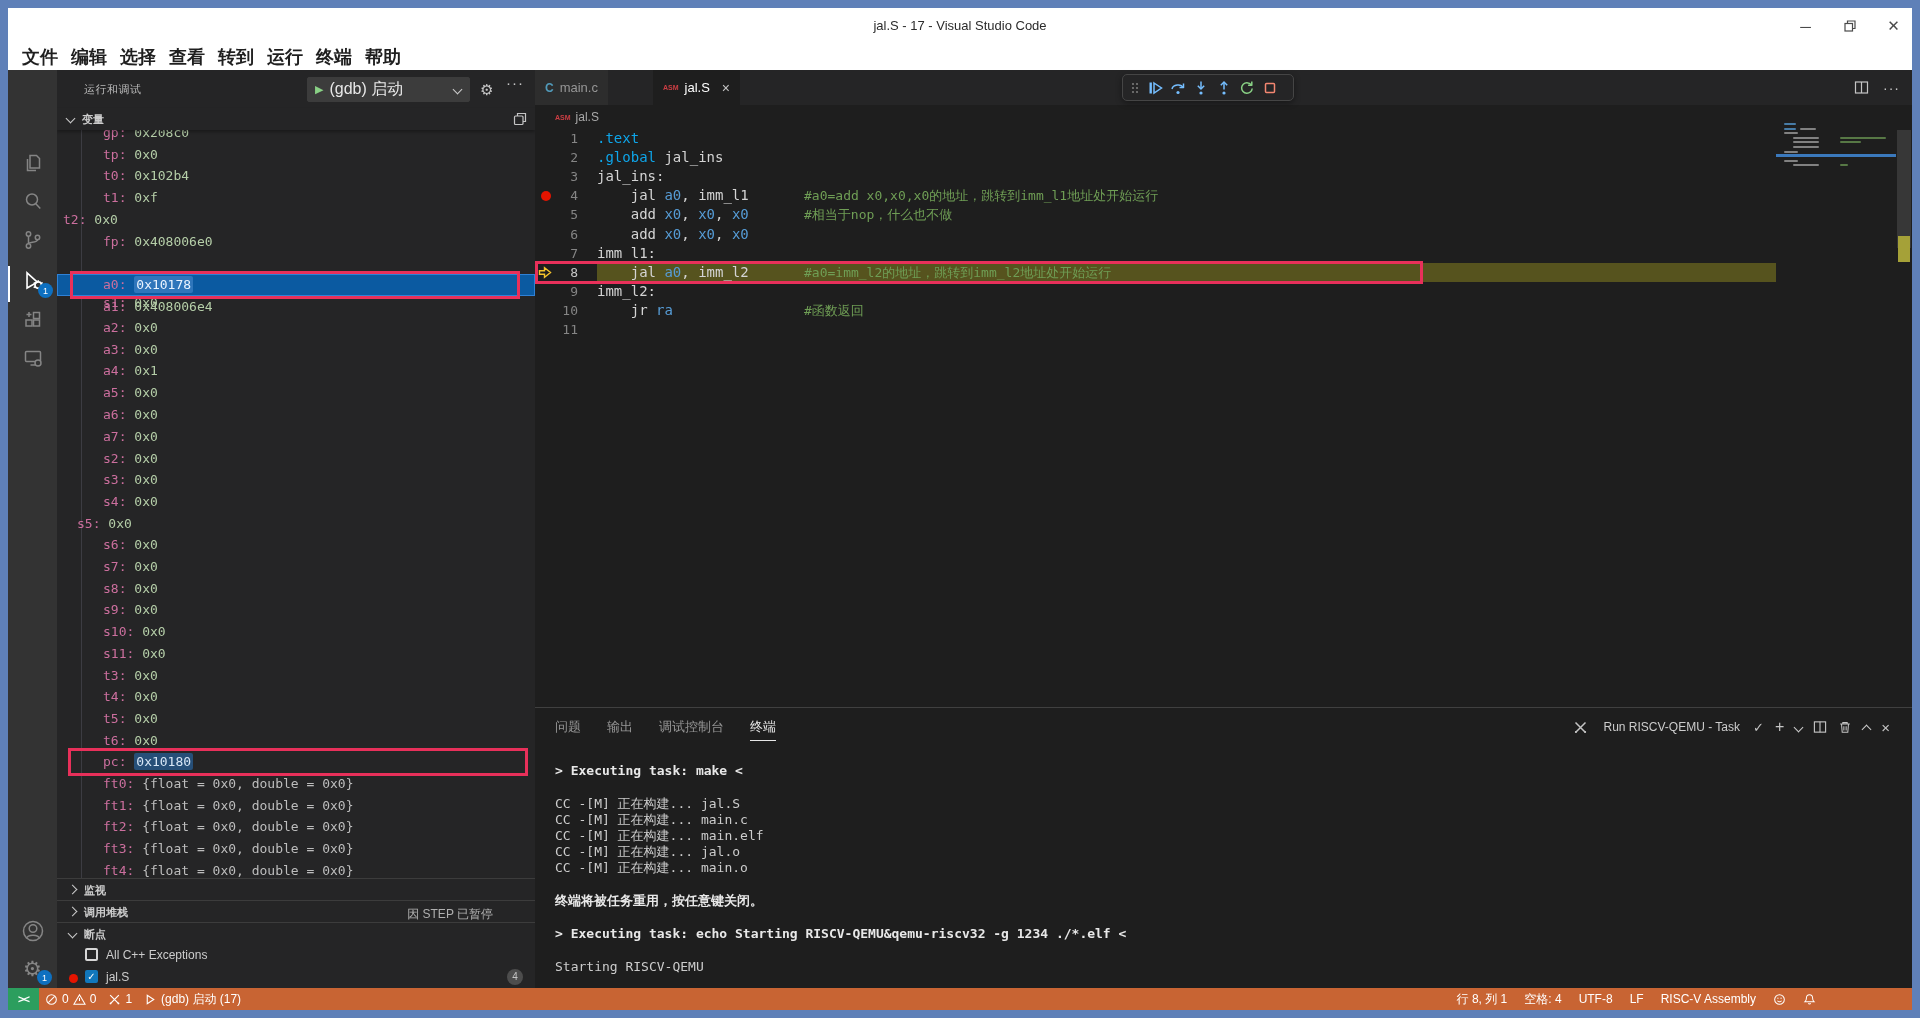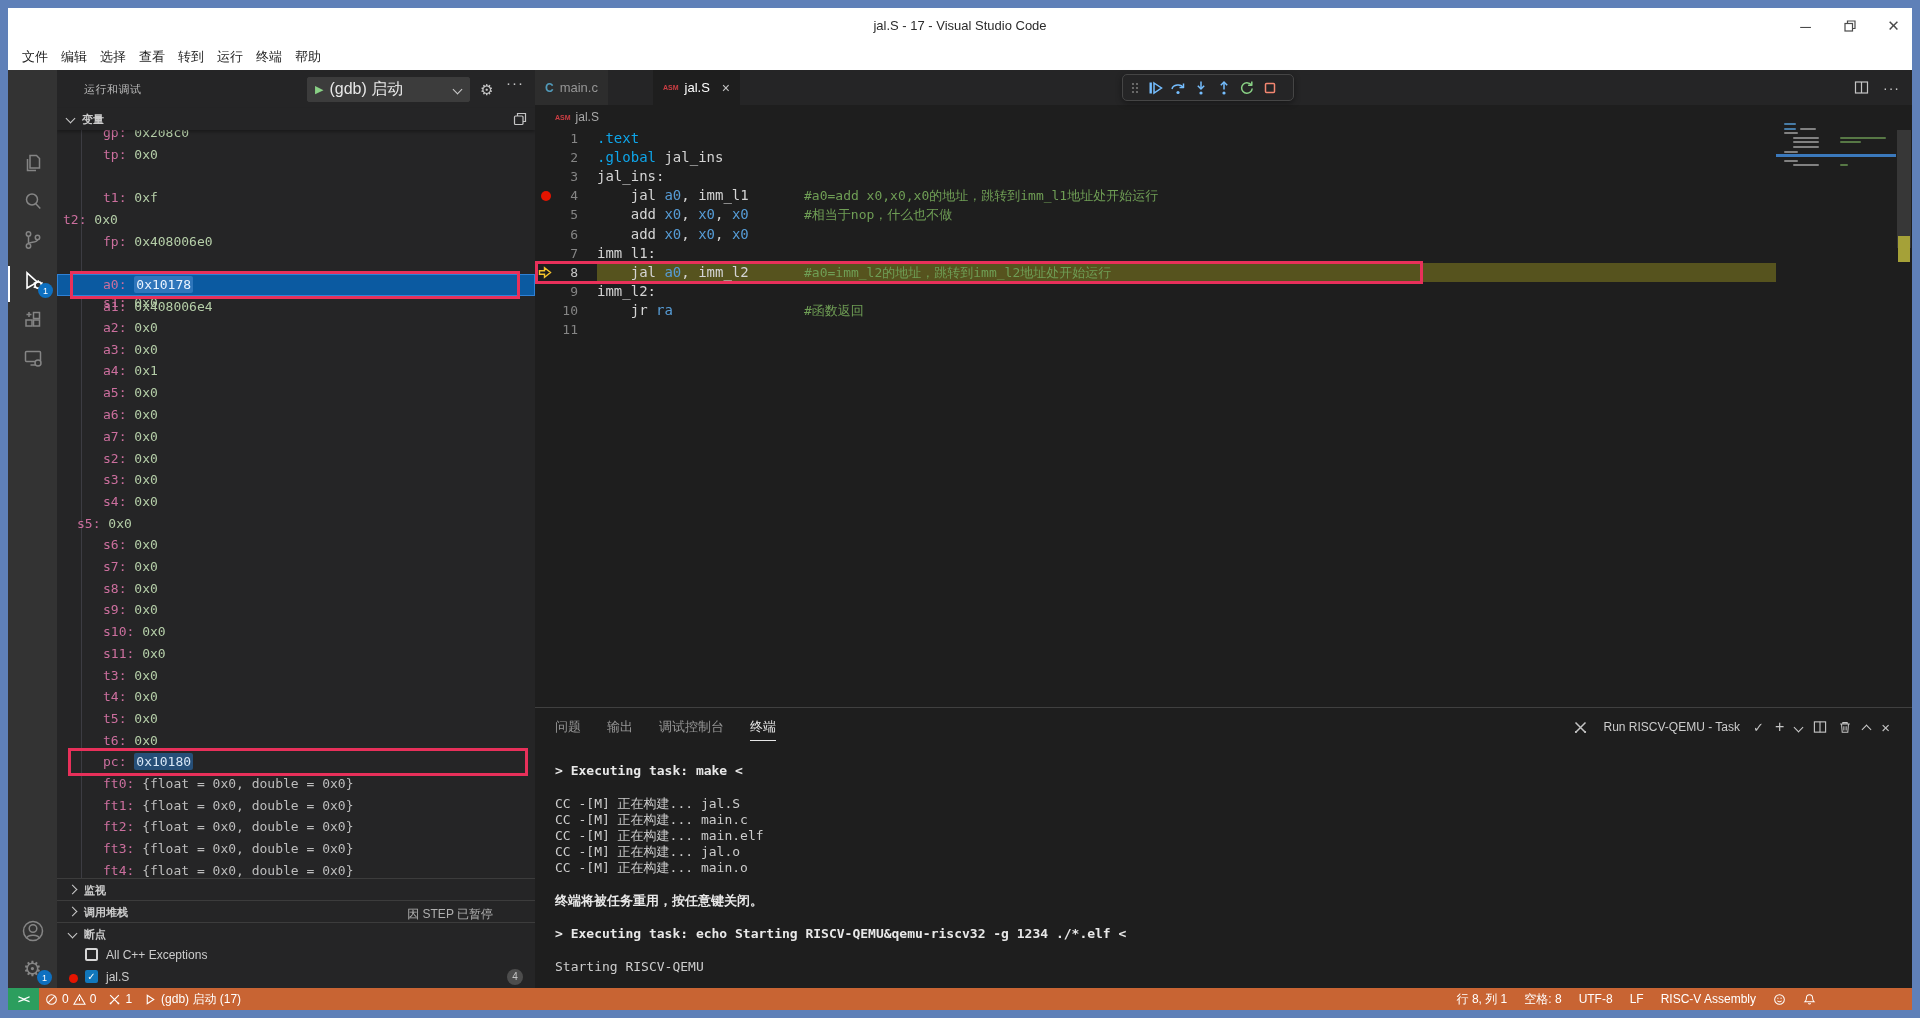--- a/index.html
+++ b/index.html
@@ -4,21 +4,21 @@
 <style>
   html,body{margin:0;padding:0;background:#222;}
   #frame{position:relative;width:1920px;height:1018px;background:#5f80b8;font-family:"Liberation Sans",sans-serif;overflow:hidden;}
   #window{position:absolute;left:8px;top:8px;right:8px;bottom:8px;background:#1e1e1e;overflow:hidden;}
   
   #titlebar{position:absolute;left:0;top:0;right:0;height:36px;background:#ffffff;}
   #window-title{position:absolute;left:0;right:0;top:0;height:36px;line-height:36px;text-align:center;font-size:13px;color:#2b2b2b;}
   #window-controls{position:absolute;right:10px;top:0;height:36px;display:flex;align-items:center;gap:27px;}
   .wc{width:17px;height:17px;display:flex;align-items:center;justify-content:center;color:#4a4a4a;font-size:15px;cursor:default;}
   #menubar{position:absolute;left:0;top:36px;right:0;height:26px;background:#ffffff;display:flex;align-items:center;padding-left:10px;box-sizing:border-box;}
-  .menu-item{font-size:13px;color:#1f1f1f;padding:0 4px;margin-right:5px;}
+  .menu-item{font-size:18px;color:#1f1f1f;padding:0 4px;margin-right:5px;font-weight:bold;}
   
   #activitybar{position:absolute;left:0;top:62px;width:49px;bottom:22px;background:#333333;}
   .ab-icon{position:absolute;left:0;width:49px;height:38px;display:flex;align-items:center;justify-content:center;color:#858585;}
   .ab-icon.active{color:#ffffff;}
   .ab-active-bar{position:absolute;left:0;top:196px;width:2px;height:36px;background:#ffffff;}
   .badge{position:absolute;border-radius:50%;background:#0e70c0;color:#fff;font-size:9px;width:15px;height:15px;display:flex;align-items:center;justify-content:center;}
   
   #sidebar{position:absolute;left:49px;top:62px;width:478px;bottom:22px;background:#252526;overflow:hidden;}
   #sb-header{position:absolute;left:0;top:0;width:478px;height:38px;}
   #sb-title{position:absolute;left:27px;top:12px;font-size:11px;color:#bbbbbb;letter-spacing:.5px;}
@@ -218,20 +218,21 @@
               <rect x="1.5" y="4" width="8.5" height="8.5" rx="1"></rect>
               <path d="M4.5 4V1.5h8v8H10"></path>
             </svg>
       </div>
     </div>
 
     <div id="var-list">
       <div id="var-guide"></div>
     <div class="var-row" style="top: -8px;"><span class="vname">gp: </span><span class="vval">0x208c0</span></div>
           <div class="var-row" style="top: 13.7px;"><span class="vname">tp: </span><span class="vval">0x0</span></div>
+          <div class="var-row" style="top: 35.4px;"><span class="vname">t0: </span><span class="vval">0x102b4</span></div>
           <div class="var-row" style="top: 57.1px;"><span class="vname">t1: </span><span class="vval">0xf</span></div>
           <div class="var-row" style="top: 78.8px; padding-left: 6px;"><span class="vname">t2: </span><span class="vval">0x0</span></div>
           <div class="var-row" style="top: 100.5px;"><span class="vname">fp: </span><span class="vval">0x408006e0</span></div>
           <div class="var-row" style="top: 122.2px; margin-top: 40px;"><span class="vname">s1: </span><span class="vval">0x0</span></div>
           <div class="var-row sel" style="top: 143.9px;"><span class="vname">a0: </span><span class="vval chip-blue">0x10178</span></div>
           <div class="var-row" style="top: 165.6px;"><span class="vname">a1: </span><span class="vval">0x408006e4</span></div>
           <div class="var-row" style="top: 187.3px;"><span class="vname">a2: </span><span class="vval">0x0</span></div>
           <div class="var-row" style="top: 209px;"><span class="vname">a3: </span><span class="vval">0x0</span></div>
           <div class="var-row" style="top: 230px;"><span class="vname">a4: </span><span class="vval">0x1</span></div>
           <div class="var-row" style="top: 252.4px;"><span class="vname">a5: </span><span class="vval">0x0</span></div>
@@ -533,21 +534,21 @@
       </div>
       <div class="sb-item">
         <svg width="13" height="13" viewBox="0 0 14 14" fill="none" stroke="#fff" stroke-width="1.2">
               <path d="M3.5 2.5v9l7-4.5z"></path>
             </svg>
         <span>(gdb) 启动 (17)</span>
       </div>
     </div>
     <div id="sb-right">
       <span class="sb-item">行 8, 列 1</span>
-      <span class="sb-item">空格: 8</span>
+      <span class="sb-item">空格: 4</span>
       <span class="sb-item">UTF-8</span>
       <span class="sb-item">LF</span>
       <span class="sb-item">RISC-V Assembly</span>
       <span class="sb-item">
         <svg width="13" height="13" viewBox="0 0 14 14" fill="none" stroke="#fff" stroke-width="1.1">
               <circle cx="7" cy="7" r="5.2"></circle>
               <path d="M4.8 8.4c1.2 1.5 3.2 1.5 4.4 0"></path>
               <circle cx="5.3" cy="5.6" r=".7" fill="#fff" stroke="none"></circle>
               <circle cx="8.7" cy="5.6" r=".7" fill="#fff" stroke="none"></circle>
             </svg>

